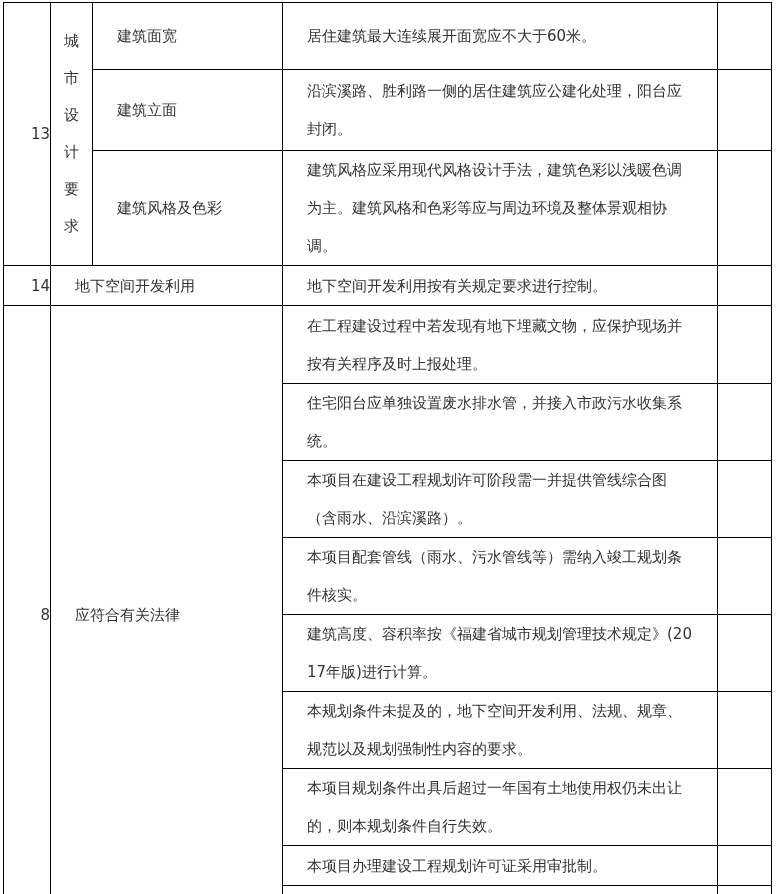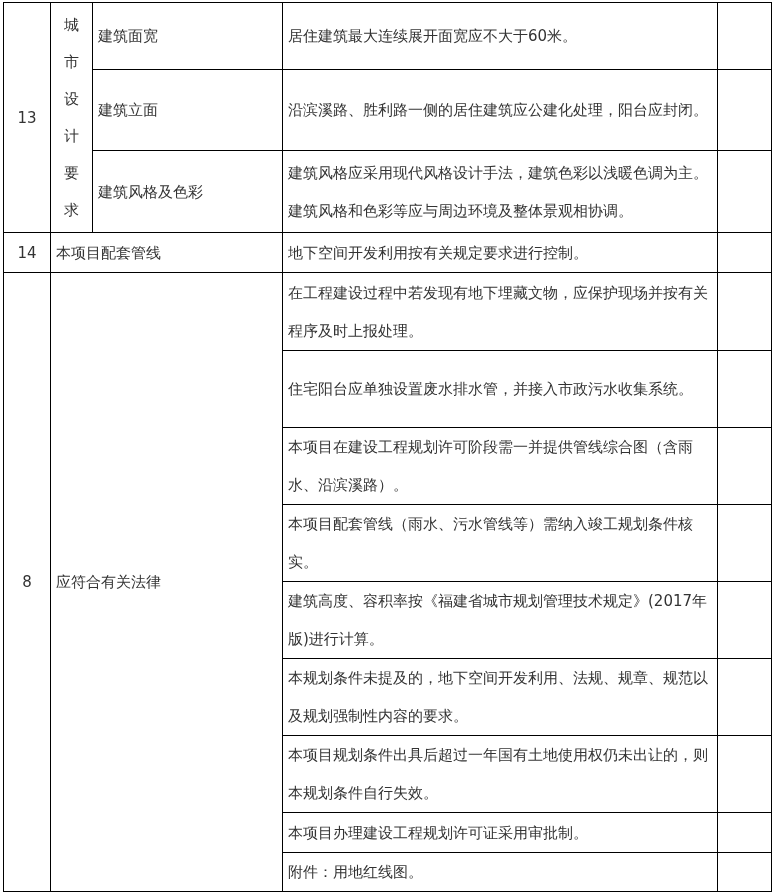--- a/index.html
+++ b/index.html
@@ -1,20 +1,20 @@
 <!DOCTYPE html>
 <html><head>
 <meta charset="utf-8">
 <style>
   html, body { margin: 0; padding: 0; background: #ffffff; }
   body { width: 776px; height: 894px; overflow: hidden; position: relative;
          font-family: "DejaVu Sans", "Liberation Sans", sans-serif; color: #333333; }
   table { position: absolute; left: 3px; top: 2px; border-collapse: collapse; table-layout: fixed; width: 768px; }
-  td { border: 1.5px solid #000000; padding: 0 5px; font-size: 15px; line-height: 38px; vertical-align: middle; word-break: break-all; }
-  td.num { text-align: center; padding: 0; }
+  td { border: 1.5px solid #000000; padding: 0 24px; font-size: 15px; line-height: 38px; vertical-align: middle; word-break: break-all; }
+  td.num { text-align: right; padding: 0; }
   td.vert { text-align: center; padding: 0; line-height: 37px; }
   td.vert span { display: block; }
   td.blank { padding: 0; }
 </style>
 </head>
 <body>
 
 <table>
   <colgroup>
     <col style="width:47px">
@@ -45,21 +45,21 @@
       <td class="blank"></td>
     </tr>
     <tr style="height:82px">
       <td>建筑风格及色彩</td>
       <td>建筑风格应采用现代风格设计手法，建筑色彩以浅暖色调为主。建筑风格和色彩等应与周边环境及整体景观相协调。</td>
       <td class="blank"></td>
     </tr>
 
     <tr style="height:40px">
       <td class="num">14</td>
-      <td colspan="2">本项目配套管线</td>
+      <td colspan="2">地下空间开发利用</td>
       <td>地下空间开发利用按有关规定要求进行控制。</td>
       <td class="blank"></td>
     </tr>
 
     <tr style="height:78px">
       <td class="num" rowspan="9">8</td>
       <td colspan="2" rowspan="9">应符合有关法律</td>
       <td>在工程建设过程中若发现有地下埋藏文物，应保护现场并按有关程序及时上报处理。</td>
       <td class="blank"></td>
     </tr>

